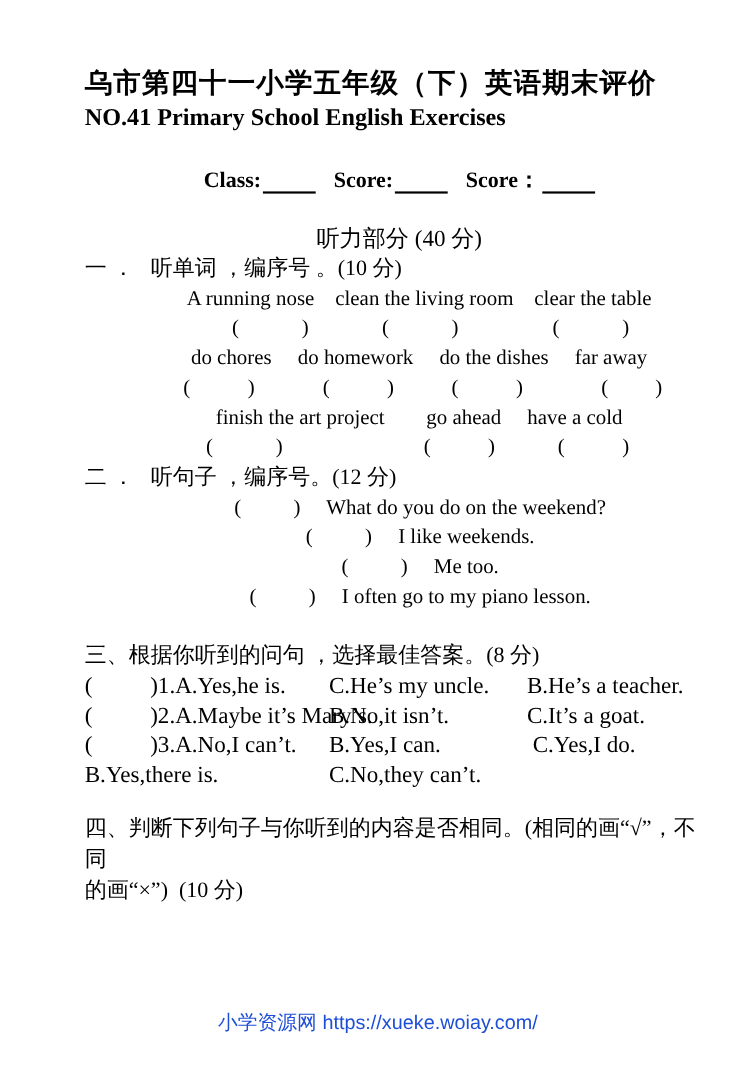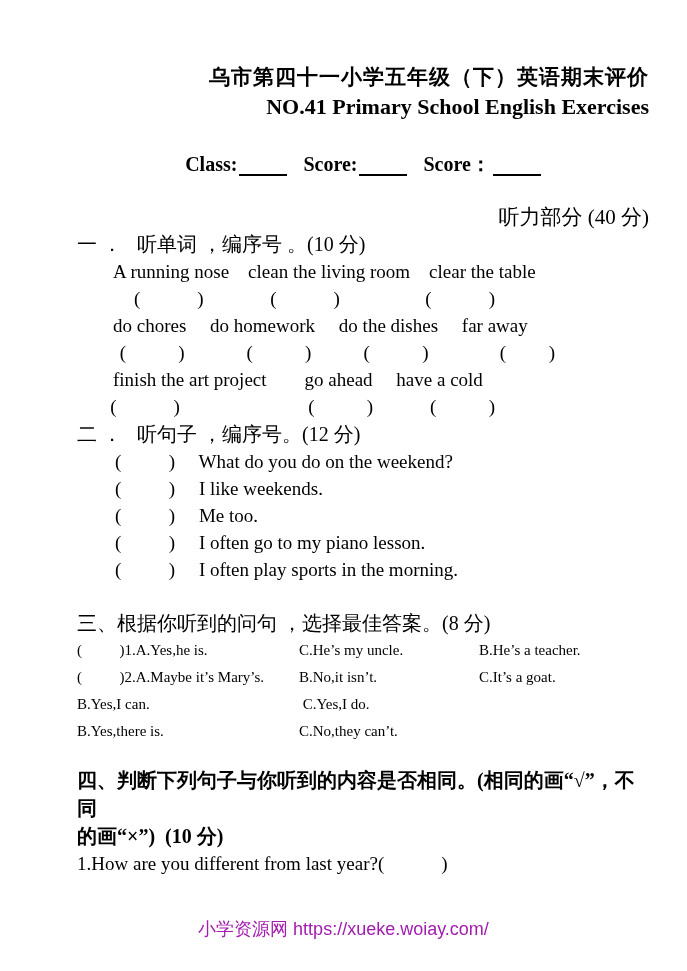--- a/index.html
+++ b/index.html
@@ -7,29 +7,29 @@
     width: 687px; height: 971px;
     background: #ffffff;
     color: #000000;
     font-family: "Liberation Serif", "DejaVu Serif", serif;
     position: relative;
     overflow: hidden;
   }
   .doc { padding: 62px 38px 0 77px; }
 
   .title-cn {
-    text-align: right;
-    font-size: 21px;
+    text-align: left;
+    font-size: 25px;
     font-weight: bold;
     line-height: 30px;
     letter-spacing: 1px;
     white-space: nowrap;
   }
   .title-en {
-    text-align: right;
+    text-align: left;
     font-size: 22px;
     font-weight: bold;
     line-height: 26px;
     margin-top: 2px;
   }
 
   .id-row {
     display: flex;
     justify-content: center;
     align-items: flex-end;
@@ -42,57 +42,58 @@
   .id-field { display: inline-flex; align-items: flex-end; font-family: Liberation Serif, serif; }
   .blank {
     display: inline-block;
     width: 48px;
     height: 20px;
     border-bottom: 2px solid #000;
     margin-left: 2px;
   }
 
   .sec-title {
-    text-align: right;
+    text-align: center;
     font-size: 21px;
     line-height: 26px;
     margin-top: 28px;
   }
 
   .h {
     font-size: 20px;
     line-height: 28px;
     white-space: pre-wrap;
   }
   .line {
     font-size: 19px;
     line-height: 27px;
     white-space: pre-wrap;
+    text-align: center;
   }
   .pl-36 { padding-left: 36px; }
   .pl-38 { padding-left: 38px; }
 
   .mt-26 { margin-top: 26px; }
-  .mt-21 { margin-top: 21px; font-weight: bold; }
+  .mt-21 { margin-top: 21px; }
 
   .grid3 {
     display: grid;
     grid-template-columns: 222px 180px 1fr;
-    font-size: 15px;
+    font-size: 21px;
     line-height: 27px;
     font-family: Liberation Serif, serif;
   }
   .grid3 span { white-space: pre; overflow: visible; }
 
   .watermark {
     position: absolute;
     left: 0; right: 0;
     bottom: 30px;
     text-align: center;
-    color: #a21caf;
+    color: #1d4ed8;
     font-size: 18px;
     font-family: "Liberation Sans", "DejaVu Sans", sans-serif;
   }
 </style>
 </head>
 <body>
 
 <div class="doc">
 
   <div class="title-cn">乌市第四十一小学五年级（下）英语期末评价</div>
@@ -121,41 +122,40 @@
   <div class="line pl-36">do chores     do homework     do the dishes     far away</div>
   <div class="line">         (           )             (           )           (           )               (         )</div>
   <div class="line pl-36">finish the art project        go ahead     have a cold</div>
   <div class="line">       (            )                           (           )            (           )</div>
 
   <div class="h">二 ．   听句子 ，编序号。(12 分)</div>
   <div class="line pl-38">(          )     What do you do on the weekend?</div>
   <div class="line pl-38">(          )     I like weekends.</div>
   <div class="line pl-38">(          )     Me too.</div>
   <div class="line pl-38">(          )     I often go to my piano lesson.</div>
-  <div class="line pl-38">(          )     I often play sports in the morning.</div>
 
   <div class="h mt-26">三、根据你听到的问句 ，选择最佳答案。(8 分)</div>
   <div class="grid3">
     <span>(          )1.A.Yes,he is.</span>
     <span>C.He’s my uncle.</span>
     <span>B.He’s a teacher.</span>
   </div>
   <div class="grid3">
     <span>(          )2.A.Maybe it’s Mary’s.</span>
     <span>B.No,it isn’t.</span>
     <span>C.It’s a goat.</span>
   </div>
   <div class="grid3">
+    <span>(          )3.A.No,I can’t.</span>
     <span>B.Yes,I can.</span>
     <span> C.Yes,I do.</span>
   </div>
   <div class="grid3">
     <span>B.Yes,there is.</span>
     <span>C.No,they can’t.</span>
   </div>
 
   <div class="h mt-21">四、判断下列句子与你听到的内容是否相同。(相同的画“√”，不同
 的画“×”)  (10 分)</div>
-  <div class="line">1.How are you different from last year?(            )</div>
 
 </div>
 
 <div class="watermark">小学资源网 https://xueke.woiay.com/</div>
 
 </body></html>

